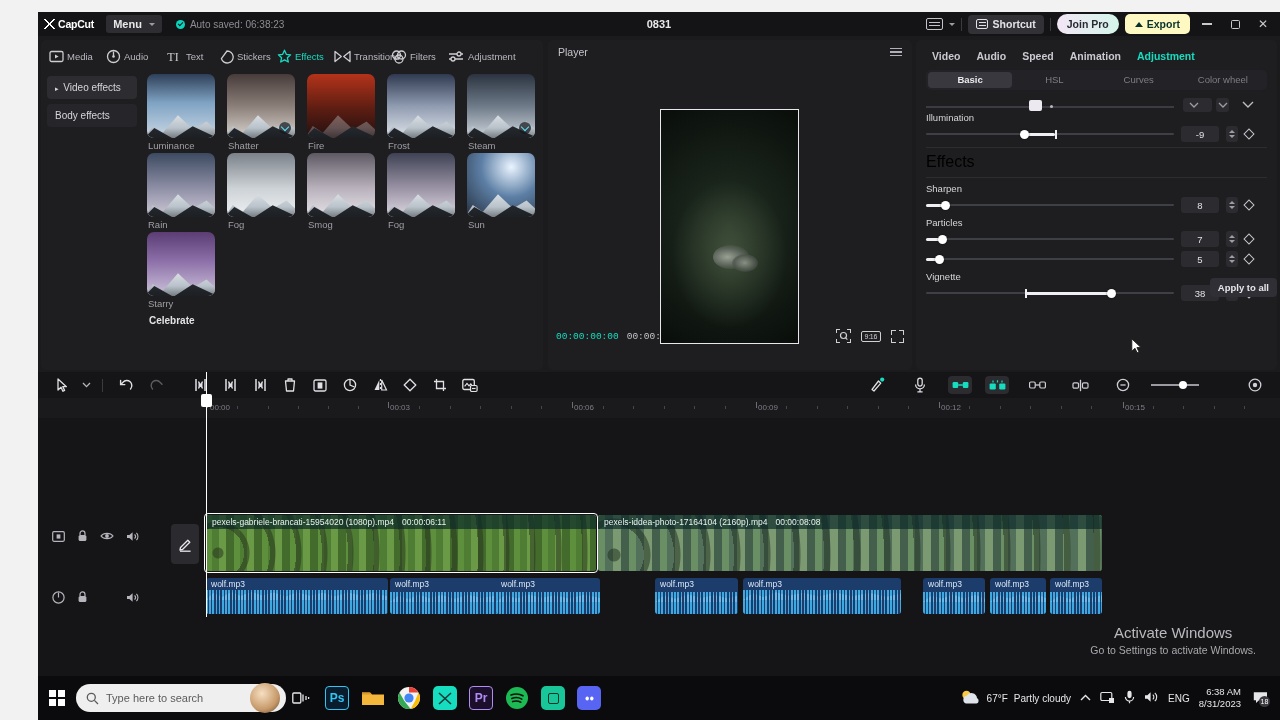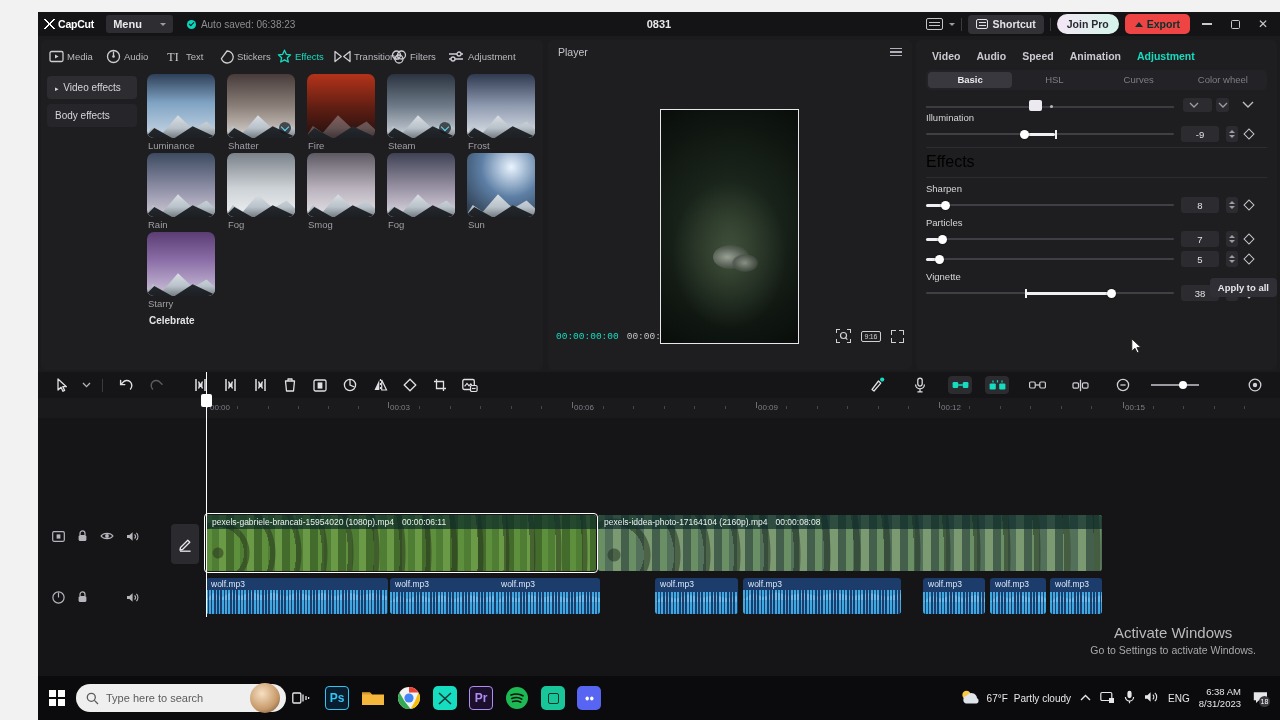--- a/index.html
+++ b/index.html
@@ -23,21 +23,21 @@
   .logo .mark {
     display: inline-block; width: 11px; height: 10px;
     background:
       linear-gradient(135deg, transparent 46%, #fff 46%, #fff 54%, transparent 54%),
       linear-gradient(45deg, transparent 46%, #fff 46%, #fff 54%, transparent 54%);
     position: relative;
   }
   .menu-btn {
     margin-left: 12px; background: #2e2e32; color: #e8e8ea;
     font-size: 11px; font-weight: bold; padding: 3px 7px; border-radius: 3px;
-    display: flex; align-items: center; gap: 18px; cursor: pointer;
+    display: flex; align-items: center; gap: 7px; cursor: pointer;
   }
   .autosave { margin-left: 14px; display: flex; align-items: center; gap: 5px; color: #8d8d92; font-size: 10px;}
   .autosave .dot { width: 9px; height: 9px; border-radius: 50%; background: #0ad6bd; display:flex;align-items:center;justify-content:center;}
   .autosave .dot::after { content:""; width:4px;height:2px;border-left:1.4px solid #11171a;border-bottom:1.4px solid #11171a;transform:rotate(-45deg);margin-bottom:1px;}
   .proj-title {
     position: absolute; left: 0; right: 0; text-align: center;
     color: #e9e9ec; font-size: 11px; font-weight: bold; pointer-events: none;
   }
   .top-right { margin-left: auto; display: flex; align-items: center; gap: 6px; padding-right: 6px; }
   .kb-icon { width: 17px; height: 12px; border: 1.3px solid #c3c3c8; border-radius: 2px; position: relative;}
@@ -48,21 +48,21 @@
     background: #313136; color: #e3e3e6; font-size: 10.5px; font-weight: bold;
     padding: 3.5px 8px; border-radius: 4px; display: flex; align-items: center; gap: 5px; cursor: pointer;
   }
   .shortcut-btn .s-ic { width: 12px; height: 10px; border: 1.2px solid #e3e3e6; border-radius: 2px; position: relative;}
   .shortcut-btn .s-ic::after{content:"";position:absolute;left:2px;top:2px;width:7px;height:1px;background:#e3e3e6;box-shadow:0 3px 0 #e3e3e6;}
   .joinpro {
     background: linear-gradient(90deg,#f3e6f5,#d4f5ea); color: #2a2a33;
     font-size: 10.5px; font-weight: bold; padding: 4px 10px; border-radius: 11px; cursor: pointer;
   }
   .export-btn {
-    background: #ef4444; color: #08312c; font-size: 10.5px; font-weight: bold;
+    background: #fef9c3; color: #08312c; font-size: 10.5px; font-weight: bold;
     padding: 4px 10px; border-radius: 5px; display: flex; align-items: center; gap: 4px; cursor: pointer;
   }
   .export-btn .up { width:0;height:0;border-left:4px solid transparent;border-right:4px solid transparent;border-bottom:5px solid #08312c; position:relative;}
   .wbtn { width: 22px; height: 20px; display: flex; align-items: center; justify-content: center; color: #c9c9ce; font-size: 12px; cursor: pointer;}
   .wbtn .min { width: 10px; height: 1.3px; background: #c9c9ce; }
   .wbtn .max { width: 9px; height: 9px; border: 1.3px solid #c9c9ce; border-radius: 1.5px;}
 
   
   .left-panel {
     position: absolute; left: 3px; top: 28px; width: 502px; height: 330px;
@@ -415,33 +415,33 @@
           <div class="label">Shatter</div>
         </div>
         <div class="eff">
           <div class="thumb" style="background:linear-gradient(#b4331a,#5c1d12 55%,#221010)">
             <div class="mtn" style="opacity:.35"></div>
               <div class="mtn2"></div>
           </div>
           <div class="label">Fire</div>
         </div>
         <div class="eff">
+          <div class="thumb" style="background:linear-gradient(#2f3950,#8f9bb0 50%,#dfe4ea)">
+            <div class="mtn"></div>
+              <div class="mtn2"></div>
+          </div>
+          <div class="label">Frost</div>
+        </div>
+        <div class="eff">
           <div class="thumb" style="background:linear-gradient(#2b3340,#6e7a88 50%,#cfd6dd)">
             <div class="mtn"></div>
               <div class="mtn2"></div>
             <div class="dl-badge"></div>
           </div>
           <div class="label">Steam</div>
-        </div>
-        <div class="eff">
-          <div class="thumb" style="background:linear-gradient(#2f3950,#8f9bb0 50%,#dfe4ea)">
-            <div class="mtn"></div>
-              <div class="mtn2"></div>
-          </div>
-          <div class="label">Frost</div>
         </div>
 
         <div class="eff">
           <div class="thumb" style="background:linear-gradient(#3c4a60,#8e8fa6 55%,#cfc9d6)">
             <div class="mtn"></div>
               <div class="mtn2"></div>
           </div>
           <div class="label">Rain</div>
         </div>
         <div class="eff">

